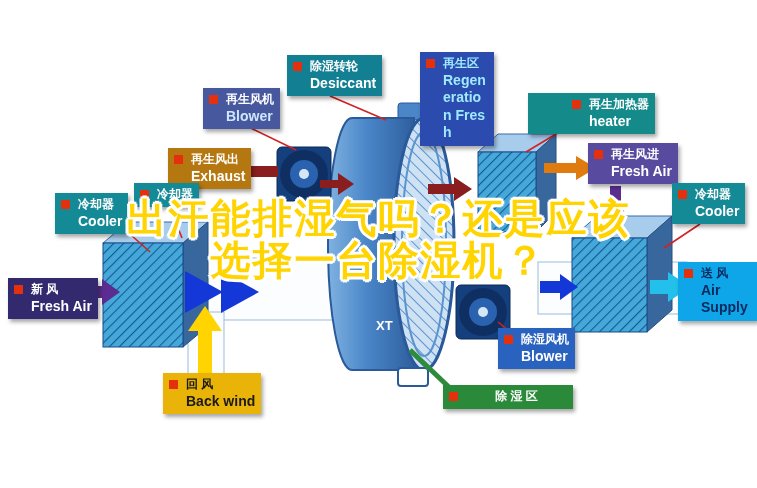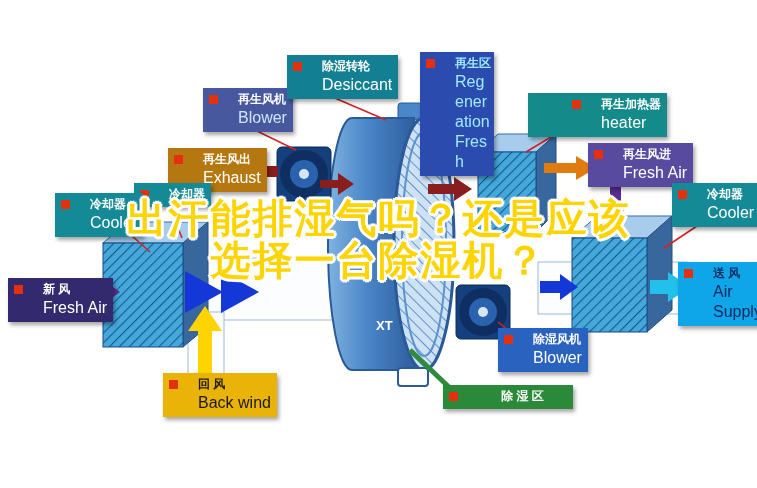--- a/index.html
+++ b/index.html
@@ -1,26 +1,26 @@
 <!DOCTYPE html>
 <html><head>
 <meta charset="utf-8">
 <style>
   html,body{margin:0;padding:0;background:#fff;}
   .stage{position:relative;width:757px;height:488px;background:#ffffff;overflow:hidden;
          font-family:"Liberation Sans","DejaVu Sans",sans-serif;}
   .diagram-svg{position:absolute;left:0;top:0;z-index:1;}
 
   
-  .label{position:absolute;display:flex;align-items:flex-start;gap:20px;
+  .label{position:absolute;display:flex;align-items:flex-start;gap:8px;
          padding:4px 6px;z-index:10;box-shadow:2px 3px 4px rgba(0,0,0,.35);}
   .sq{width:9px;height:9px;background:#e5300e;margin-top:3px;flex:0 0 auto;}
   .ltxt{display:flex;flex-direction:column;}
   .zh{font-size:12px;font-weight:bold;color:#ffffff;white-space:nowrap;line-height:1.3;}
-  .en{font-size:16px;font-weight:normal;color:#ffffff;line-height:1.25;}
+  .en{font-size:14px;font-weight:bold;color:#ffffff;line-height:1.25;}
 
   #lb0{left:203px;top:88px;background:#47589e;}
   #lb0 .en{color:#cfe6ff;}
   #lb1{left:287px;top:55px;background:#137f93;min-width:72px;}
   #lb2{left:420px;top:52px;background:#2b4cae;width:62px;}
   #lb2 .zh,#lb2 .en{color:#9feaff;}
   #lb2 .en{word-break:break-all;}
   #lb3{left:528px;top:93px;background:#148a8a;padding-left:44px;}
   #lb4{left:168px;top:148px;background:#b5770f;}
   #lb5{left:134px;top:183px;background:#148a96;}

